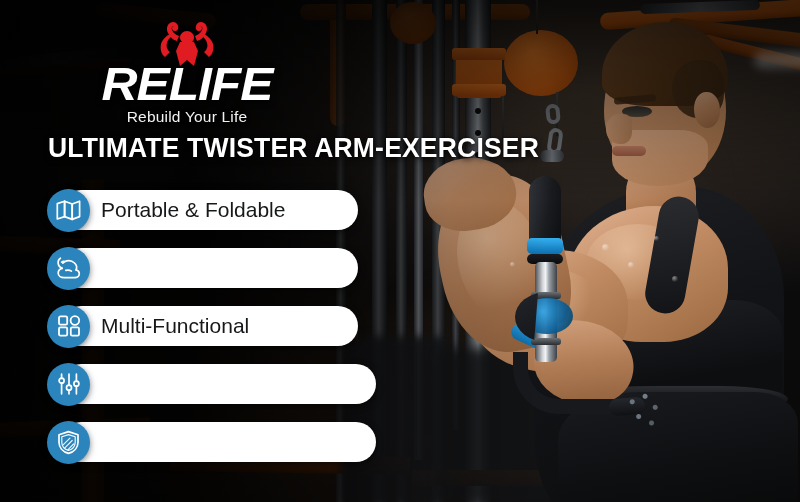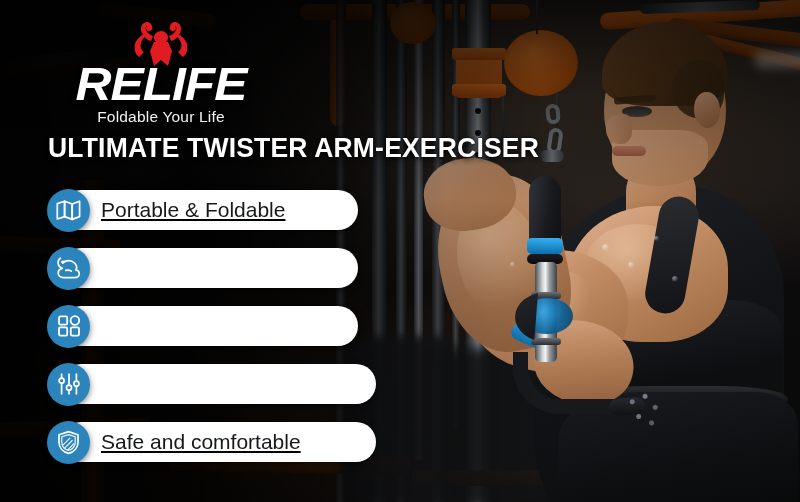--- a/index.html
+++ b/index.html
@@ -245,21 +245,21 @@
     background:linear-gradient(90deg,rgba(0,0,0,.93) 0%,rgba(0,0,0,.86) 24%,rgba(0,0,0,.55) 42%,rgba(0,0,0,.18) 56%,rgba(0,0,0,0) 68%);
   }
   .scrim-top{
     position:absolute; left:0; top:0; right:0; height:200px;
     background:linear-gradient(180deg,rgba(0,0,0,.72),rgba(0,0,0,0));
   }
 
   
   .content{ position:absolute; inset:0; }
 
-  .logo-lockup{ position:absolute; left:36px; top:20px; width:250px; }
+  .logo-lockup{ position:absolute; left:62px; top:20px; width:250px; }
   .logo-mark{ display:block; margin:0 auto -6px; width:86px; height:46px; }
   .logo-word{
     display:block; width:100%; text-align:center;
     font-family:"Liberation Sans", sans-serif;
     font-weight:bold; font-style:italic;
     font-size:47px; line-height:48px; letter-spacing:-1px;
     color:#fff;
     text-shadow:0 2px 6px rgba(0,0,0,.9);
     transform:scaleX(1.06);
   }
@@ -271,21 +271,21 @@
 
   .headline{
     position:absolute; left:48px; top:131px;
     font-weight:bold; font-size:28.5px; line-height:32px;
     letter-spacing:.2px; color:#fff;
     transform:scaleX(.93); transform-origin:left center;
     text-shadow:0 2px 7px rgba(0,0,0,.92), 0 0 2px rgba(0,0,0,.8);
     white-space:nowrap;
   }
 
-  .features{ position:absolute; left:47px; top:188px;text-decoration:underline; }
+  .features{ position:absolute; left:47px; top:188px; }
 
   .feature{
     position:relative; height:44px; margin-bottom:14px;
     display:flex; align-items:center;
   }
   .pill{
     position:absolute; left:14px; top:2px; height:40px;
     background:#fff; border-radius:20px;
     box-shadow:0 2px 7px rgba(0,0,0,.55);
   }
@@ -435,21 +435,21 @@
         <g fill="#e01b22">
           <path d="M43 11c4 0 7 3 7 6.5S47 24 43 24s-7-3-7-6.5S39 11 43 11z"></path>
           <path d="M36 22h14l4 9-4 15-7 -6 -7 6 -4-15z"></path>
           <path d="M33 21c-4-1-7-4-9-8-2-4-1-8 2-10 3-2 7-1 8 3 1 3-1 5-3 5-2 0-3-1-3-3 0-1 1-2 2-2-2 0-3 2-2 4 1 3 4 5 7 6z"></path>
           <path d="M53 21c4-1 7-4 9-8 2-4 1-8-2-10-3-2-7-1-8 3-1 3 1 5 3 5 2 0 3-1 3-3 0-1-1-2-2-2 2 0 3 2 2 4-1 3-4 5-7 6z"></path>
           <path d="M30 13c-6 1-11 5-13 11-1 5 0 10 4 13l5-5c-3-2-4-6-3-9 1-4 4-7 8-8z"></path>
           <path d="M56 13c6 1 11 5 13 11 1 5 0 10-4 13l-5-5c3-2 4-6 3-9-1-4-4-7-8-8z"></path>
         </g>
       </svg>
       <span class="logo-word">RELIFE</span>
-      <span class="logo-tag">Foldable Your Life</span>
+      <span class="logo-tag">Rebuild Your Life</span>
     </div>
 
     <div class="headline">ULTIMATE TWISTER ARM-EXERCISER</div>
 
     <div class="features">
 
       <div class="feature">
         <div class="pill" style="width:297px;"></div>
         <div class="f-icon" style="background: rgb(43, 132, 187);">
           <svg width="25" height="22" viewBox="0 0 25 22" fill="none" stroke="#fff" stroke-width="1.7" stroke-linejoin="round" stroke-linecap="round">
@@ -477,20 +477,21 @@
       <div class="feature">
         <div class="pill" style="width:297px;"></div>
         <div class="f-icon" style="background: rgb(43, 132, 187);">
           <svg width="24" height="24" viewBox="0 0 24 24" fill="none" stroke="#fff" stroke-width="1.8" stroke-linejoin="round">
             <rect x="2" y="2.4" width="8.2" height="8.2" rx="1.4"></rect>
             <circle cx="17.9" cy="6.5" r="4.3"></circle>
             <rect x="2" y="13.4" width="8.2" height="8.2" rx="1.4"></rect>
             <rect x="13.8" y="13.4" width="8.2" height="8.2" rx="1.4"></rect>
           </svg>
         </div>
+        <div class="f-label">Multi-Functional</div>
       </div>
 
       <div class="feature">
         <div class="pill" style="width:315px;"></div>
         <div class="f-icon" style="background: rgb(43, 132, 187);">
           <svg width="24" height="24" viewBox="0 0 24 24" fill="none" stroke="#fff" stroke-width="1.7" stroke-linecap="round">
             <path d="M4.6 2.2v4.1M4.6 11.2v10.6"></path>
             <circle cx="4.6" cy="8.7" r="2.5"></circle>
             <path d="M12 2.2v11.1M12 18.2v3.6"></path>
             <circle cx="12" cy="15.7" r="2.5"></circle>
@@ -502,18 +503,17 @@
 
       <div class="feature">
         <div class="pill" style="width:315px;"></div>
         <div class="f-icon" style="background: rgb(43, 132, 187);">
           <svg width="23" height="25" viewBox="0 0 23 25" fill="none" stroke="#fff" stroke-width="1.7" stroke-linejoin="round" stroke-linecap="round">
             <path d="M11.5 1.6 21 4.8v7.4c0 5.2-3.8 9.6-9.5 11.2C5.8 21.8 2 17.4 2 12.2V4.8z"></path>
             <path d="M11.5 4.6 18.2 6.8v5.4c0 3.8-2.7 7-6.7 8.2-4-1.2-6.7-4.4-6.7-8.2V6.8z" stroke-width="1.2" opacity=".95"></path>
             <path d="M6.4 14.6 12.9 8.1M7.6 18.1 15.2 10.5M10.8 19.8 16.6 14" stroke-width="1.2" opacity=".9"></path>
           </svg>
         </div>
-        <div class="f-label">Safe and comfortable</div>
       </div>
 
     </div>
   </div>
 </div>
 
 </body></html>

